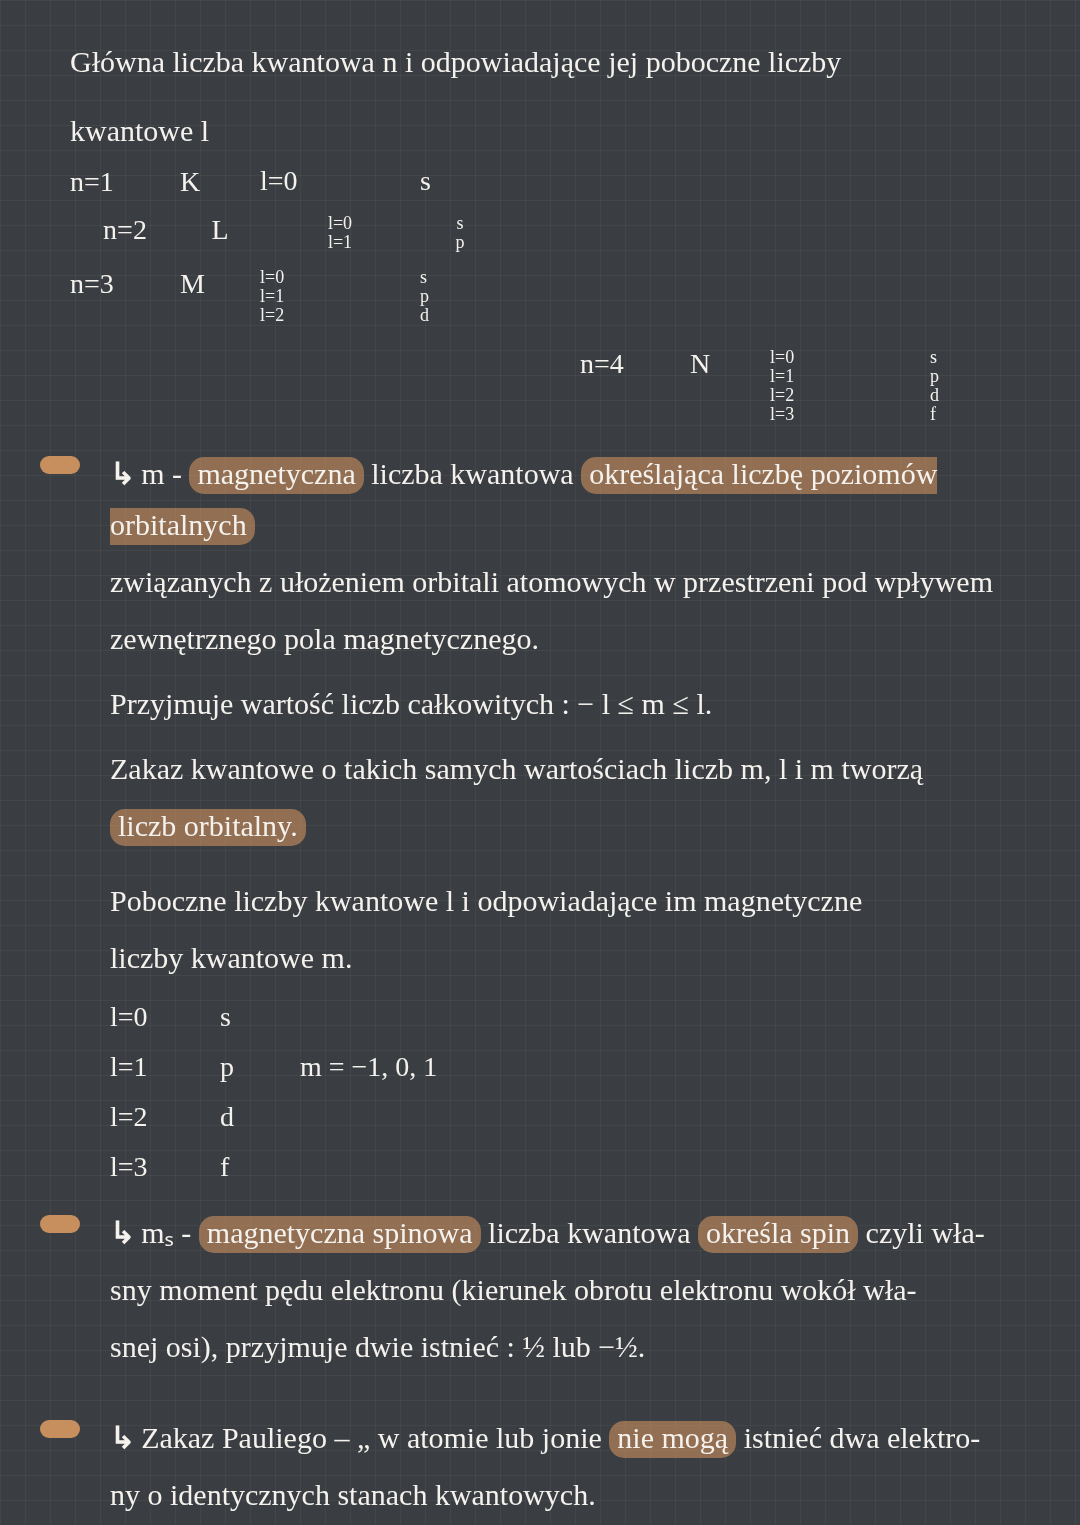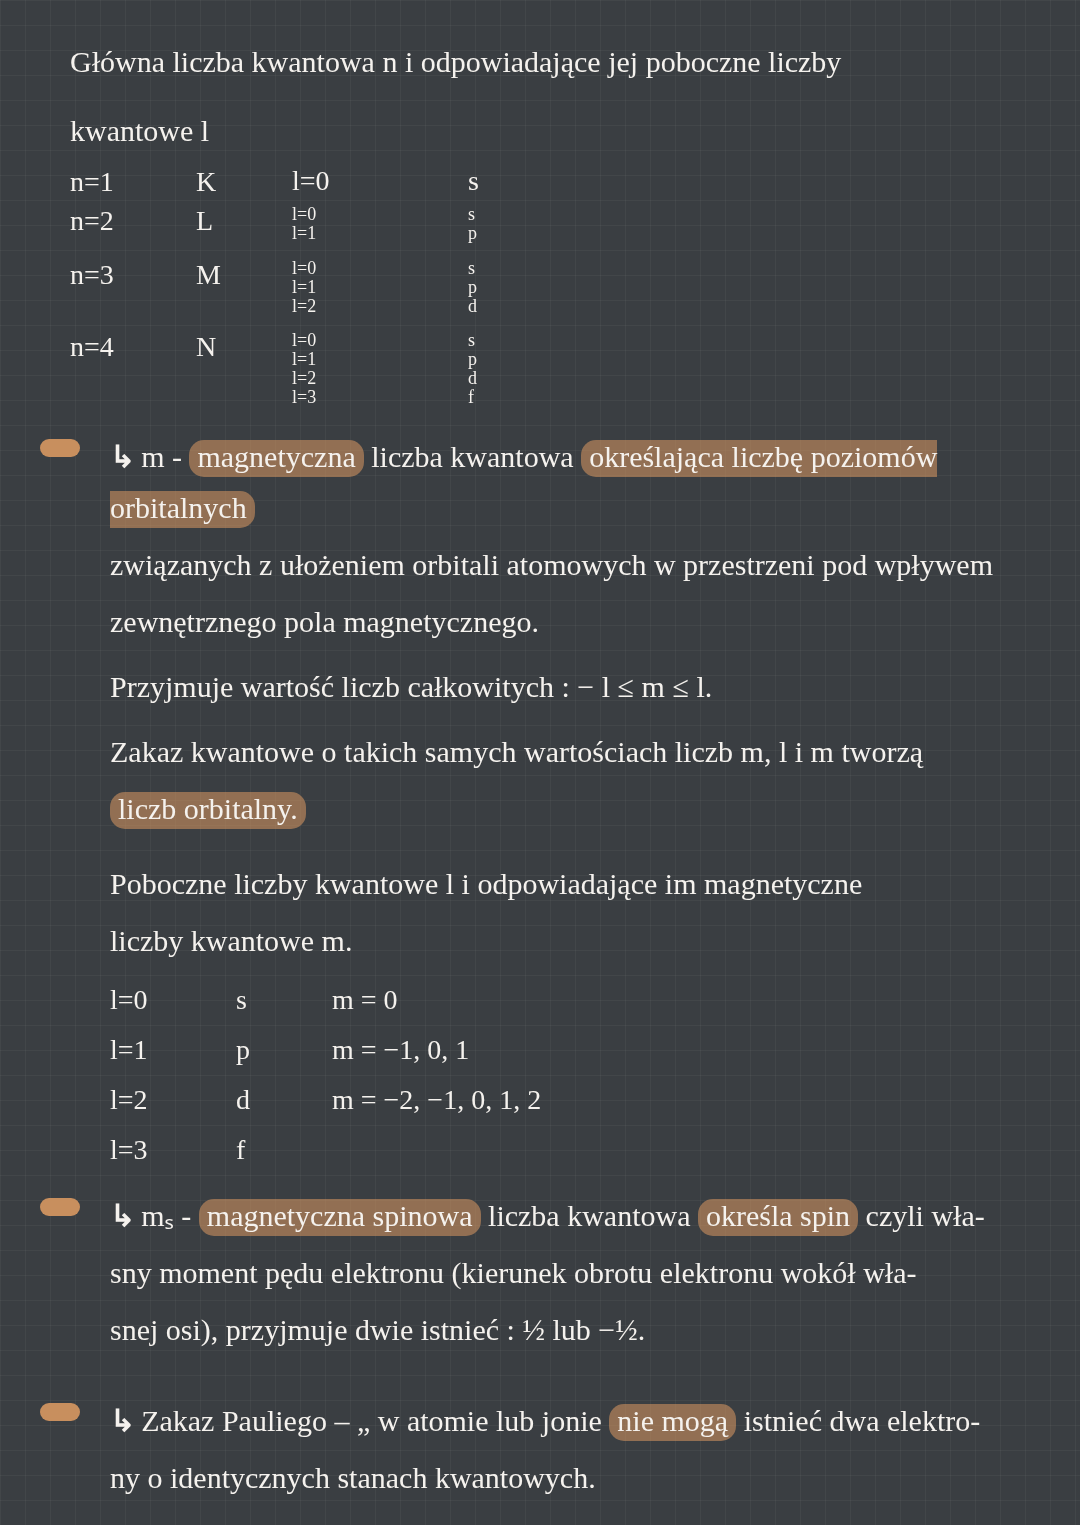--- a/index.html
+++ b/index.html
@@ -22,21 +22,21 @@
   .bullet::before {
     content:"";
     position:absolute;
     left:-30px; top:8px;
     width:40px; height:18px;
     background:#c88f5e;
     border-radius:10px;
   }
   .arrow { font-weight:bold; margin-right:6px; }
   .tbl { margin-top:8px; }
-  .trow { display:flex; align-items:flex-start; margin-top:6px;gap:16px; }
+  .trow { display:flex; align-items:flex-start; margin-top:6px; }
   .c1 { width:110px; font-size:28px; }
   .c2 { width:80px; font-size:28px; }
   .c3 { width:160px; line-height:1.05; }
   .c4 { width:80px; line-height:1.05; }
   .c3b { width:260px; }
   .small { font-size:18px; }
   .med { font-size:28px; }
   .big { font-size:30px; }
   p.big { line-height:1.7; margin-top:6px; }
   .stack { display:flex; flex-direction:column; }
@@ -51,21 +51,21 @@
     <div class="trow" style="margin-top: 10px;">
       <div class="c1 med">n=1</div>
       <div class="c2 med">K</div>
       <div class="c3 stack">
         <span class="med">l=0</span>
       </div>
       <div class="c4 stack">
         <span class="med">s</span>
       </div>
     </div>
-    <div class="trow" style="margin-top: 7px;">
+    <div class="trow" style="margin-top: 16px; text-align: center;">
       <div class="c1 med">n=2</div>
       <div class="c2 med">L</div>
       <div class="c3 stack">
         <span class="small">l=0</span>
         <span class="small">l=1</span>
       </div>
       <div class="c4 stack">
         <span class="small">s</span>
         <span class="small">p</span>
       </div>
@@ -77,21 +77,21 @@
         <span class="small">l=0</span>
         <span class="small">l=1</span>
         <span class="small">l=2</span>
       </div>
       <div class="c4 stack">
         <span class="small">s</span>
         <span class="small">p</span>
         <span class="small">d</span>
       </div>
     </div>
-    <div class="trow" style="margin-top: 16px;">
+    <div class="trow" style="margin-top: 24px; justify-content: flex-end;">
       <div class="c1 med">n=4</div>
       <div class="c2 med">N</div>
       <div class="c3 stack">
         <span class="small">l=0</span>
         <span class="small">l=1</span>
         <span class="small">l=2</span>
         <span class="small">l=3</span>
       </div>
       <div class="c4 stack">
         <span class="small">s</span>
@@ -114,31 +114,29 @@
   <span class="hl">liczb orbitalny.</span>
 </p>
 
 <p class="big" style="padding-left:40px;margin-top:24px">Poboczne liczby kwantowe l i odpowiadające im magnetyczne</p>
 <p class="big" style="padding-left:40px">liczby kwantowe m.</p>
 
 <div class="tbl" style="padding-left:40px" id="table2">
     <div class="trow" style="margin-top: 18px;">
       <div class="c1 med">l=0</div>
       <div class="c2 med">s</div>
-      <div class="c3b med">m = 0</div>
     </div>
     <div class="trow" style="margin-top: 18px;">
       <div class="c1 med">l=1</div>
       <div class="c2 med">p</div>
       <div class="c3b med">m = −1, 0, 1</div>
     </div>
     <div class="trow" style="margin-top: 18px;">
       <div class="c1 med">l=2</div>
       <div class="c2 med">d</div>
-      <div class="c3b med">m = −2, −1, 0, 1, 2</div>
     </div>
     <div class="trow" style="margin-top: 18px;">
       <div class="c1 med">l=3</div>
       <div class="c2 med">f</div>
     </div>
   </div>
 
 <div style="height:18px"></div>
 <p class="big bullet">
   <span class="arrow">↳</span><span>mₛ - </span><span class="hl">magnetyczna spinowa</span><span> liczba kwantowa </span><span class="hl">określa spin</span><span> czyli wła-</span>

